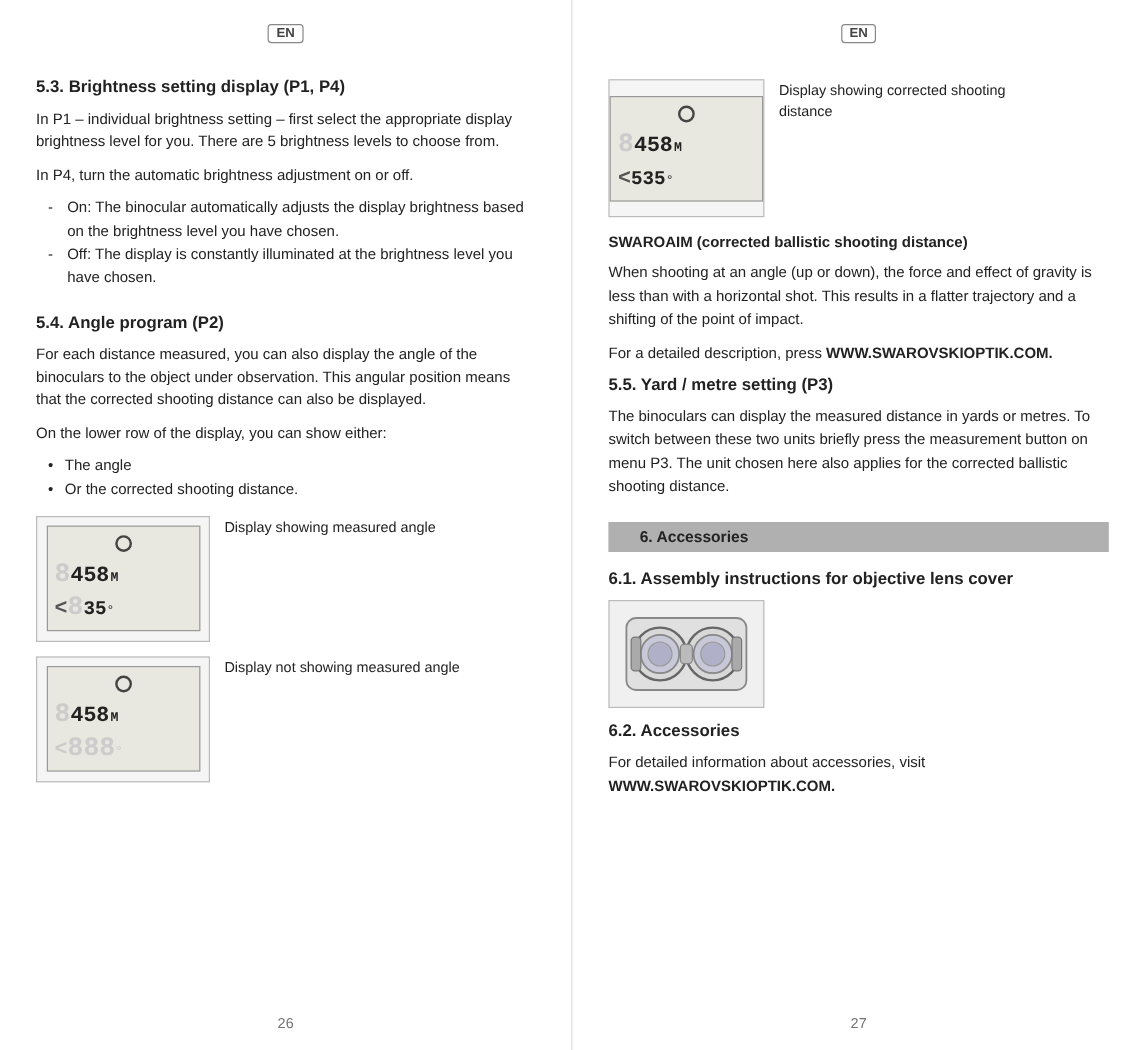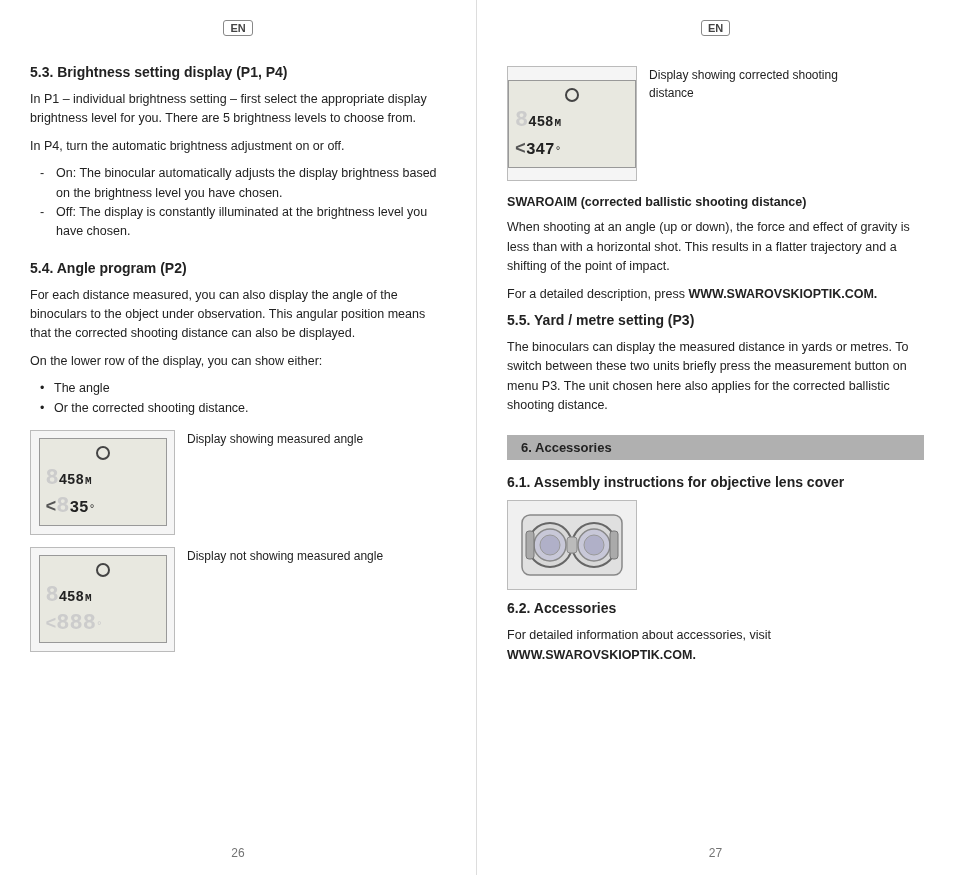--- a/index.html
+++ b/index.html
@@ -152,21 +152,21 @@
     }
 
     .lcd-row {
       display: flex;
       align-items: baseline;
       width: 100%;
       justify-content: flex-start;
     }
 
     .lcd-digit {
-      font-size: 14px;
+      font-size: 18px;
       font-weight: bold;
       color: #222;
       line-height: 1;
       font-family: 'Courier New', monospace;
     }
 
     .lcd-digit-ghost {
       font-size: 22px;
       font-weight: bold;
       color: #ccc;
@@ -203,21 +203,21 @@
     }
 
     .lcd-degree {
       font-size: 11px;
       color: #222;
       vertical-align: super;
     }
 
     .section-bar {
       background: #b0b0b0;
-      padding: 5px 14px;
+      padding: 5px 26px;
       font-size: 13px;
       font-weight: bold;
       margin-bottom: 14px;
       margin-top: 20px;
     }
 
     .subsection-title {
       font-size: 14px;
       font-weight: bold;
       margin-bottom: 10px;
@@ -361,21 +361,21 @@
       <div class="display-box-right">
         <div class="lcd-screen">
           <div class="lcd-circle"></div>
           <div class="lcd-row">
             <span class="lcd-digit-ghost">8</span>
             <span class="lcd-digit">458</span>
             <span class="lcd-superscript">M</span>
           </div>
           <div class="lcd-bottom-row">
             <span class="lcd-arrow">&lt;</span>
-            <span class="lcd-small">347</span>
+            <span class="lcd-small">535</span>
             <span class="lcd-degree">°</span>
           </div>
         </div>
       </div>
       <div class="display-caption">
         <span>Display showing corrected shooting</span><br>
         <span>distance</span>
       </div>
     </div>
 

